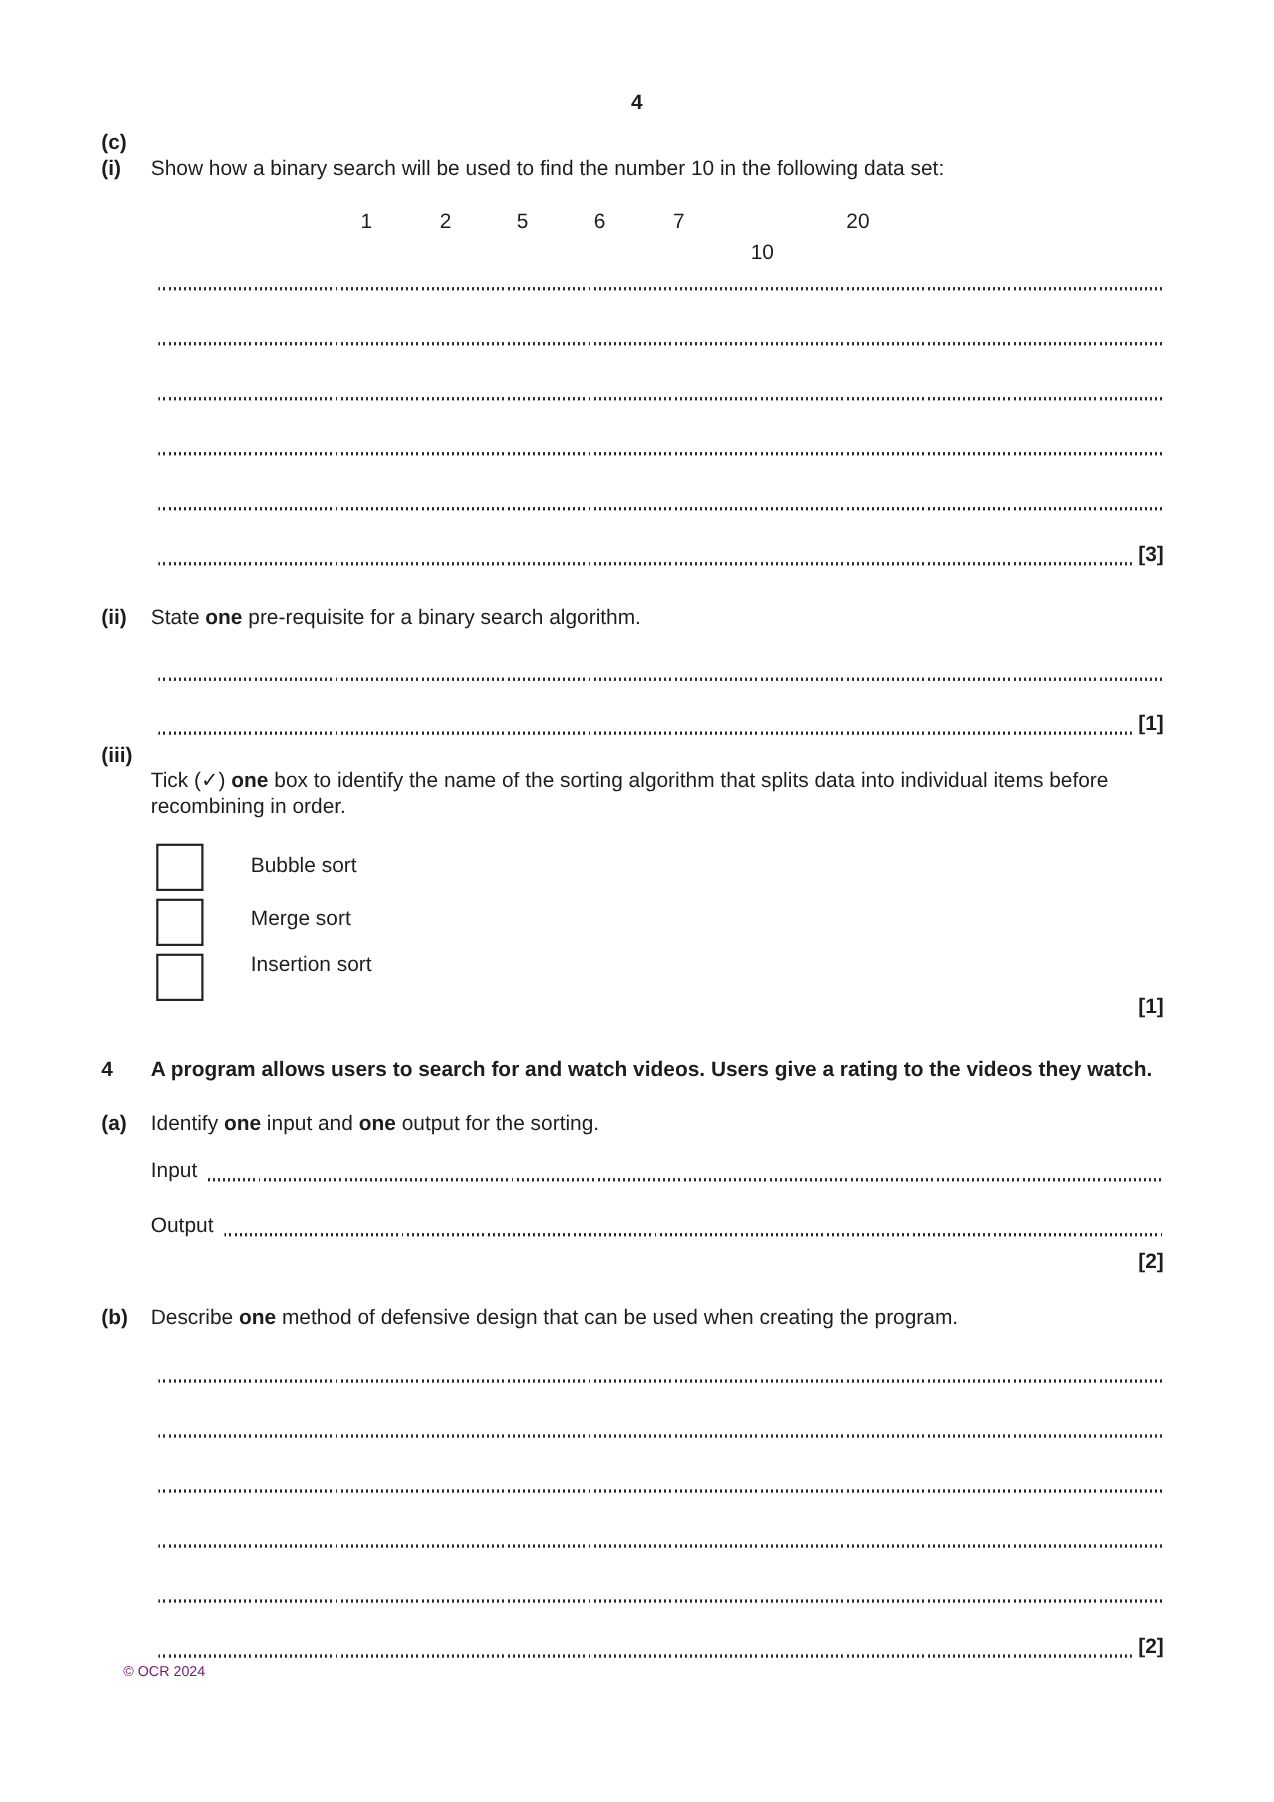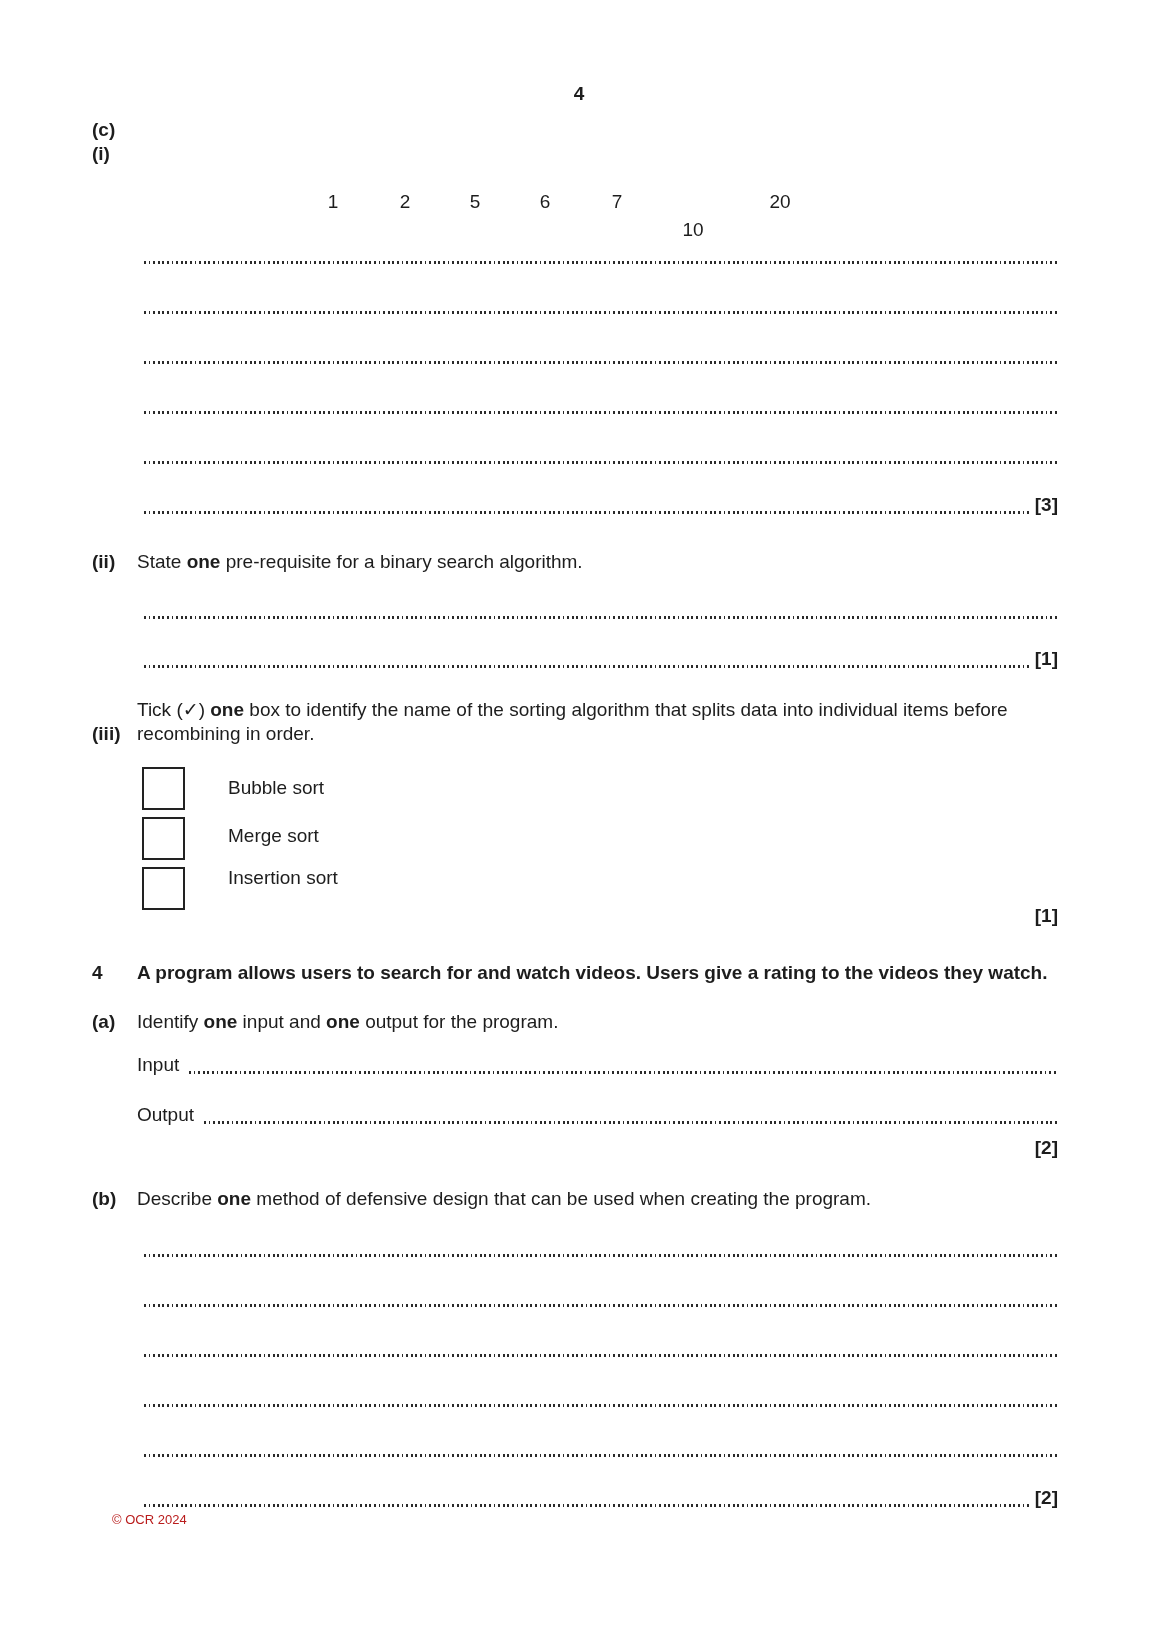--- a/index.html
+++ b/index.html
@@ -44,32 +44,33 @@
     position:absolute;
     left:142px;
     width:39px; height:39px;
     border:2px solid #222222;
     background:#ffffff;
   }
   .opt-label { position:absolute; left:228px; line-height:24px; }
 
   .num-item { position:absolute; transform:translateX(-50%); line-height:24px; }
 
-  .footer { font-size:13px; line-height:16px; color:#b91c1c; }
+  .footer { font-size:13px; line-height:16px; color:#701a75; }
 </style>
 </head>
 <body>
 
 <div class="page">
 
   <div class="abs center b" style="top:82px;">4</div>
 
   <div class="abs b" style="left:92px; top:118px;">(c)</div>
 
   <div class="abs b" style="left:92px; top:142px;">(i)</div>
+  <div class="abs nowrap" style="left:137px; top:142px;">Show how a binary search will be used to find the number 10 in the following data set:</div>
 
   <div>
     <span class="num-item" style="left:333px; top:190px;">1</span>
     <span class="num-item" style="left:405px; top:190px;">2</span>
     <span class="num-item" style="left:475px; top:190px;">5</span>
     <span class="num-item" style="left:545px; top:190px;">6</span>
     <span class="num-item" style="left:617px; top:190px;">7</span>
     <span class="num-item" style="left:693px; top:190px;margin-top:28px;">10</span>
     <span class="num-item" style="left:780px; top:190px;">20</span>
   </div>
@@ -98,39 +99,39 @@
   <div class="abs nowrap" style="left:137px; top:550px;"><span>State </span><b>one</b><span> pre-requisite for a binary search algorithm.</span></div>
 
   <div class="ans-row" style="top:598px;">
       <div class="dots"></div>
     </div>
   <div class="ans-row" style="top:647px;">
     <div class="dots"></div>
     <span class="mark">[1]</span>
   </div>
 
-  <div class="abs b" style="left:92px; top:722px;">(iii)</div>
+  <div class="abs b" style="left:92px; top:676px;">(iii)</div>
   <div class="abs" style="left:137px; top:698px; width:930px;"><span>Tick (✓) </span><b>one</b><span> box to identify the name of the sorting algorithm that splits data into individual items before recombining in order.</span></div>
 
   <div class="chk" style="top:767px;"></div>
   <div class="opt-label" style="top:776px;">Bubble sort</div>
 
   <div class="chk" style="top:817px;"></div>
   <div class="opt-label" style="top:866px;">Insertion sort</div>
 
   <div class="chk" style="top:867px;"></div>
   <div class="opt-label" style="top:824px;">Merge sort</div>
 
   <div class="mark-only" style="top:904px;">[1]</div>
 
   <div class="abs b" style="left:92px; top:961px;">4</div>
   <div class="abs nowrap" style="left:137px; top:961px;font-weight:bold;">A program allows users to search for and watch videos. Users give a rating to the videos they watch.</div>
 
   <div class="abs b" style="left:92px; top:1010px;">(a)</div>
-  <div class="abs nowrap" style="left:137px; top:1010px;"><span>Identify </span><b>one</b><span> input and </span><b>one</b><span> output for the program.</span></div>
+  <div class="abs nowrap" style="left:137px; top:1010px;"><span>Identify </span><b>one</b><span> input and </span><b>one</b><span> output for the sorting.</span></div>
 
   <div class="label-row" style="top:1103px;">
     <span class="lbl">Output</span>
     <div class="dots"></div>
   </div>
   <div class="label-row" style="top:1053px;">
     <span class="lbl">Input</span>
     <div class="dots"></div>
   </div>
   <div class="mark-only" style="top:1136px;">[2]</div>

